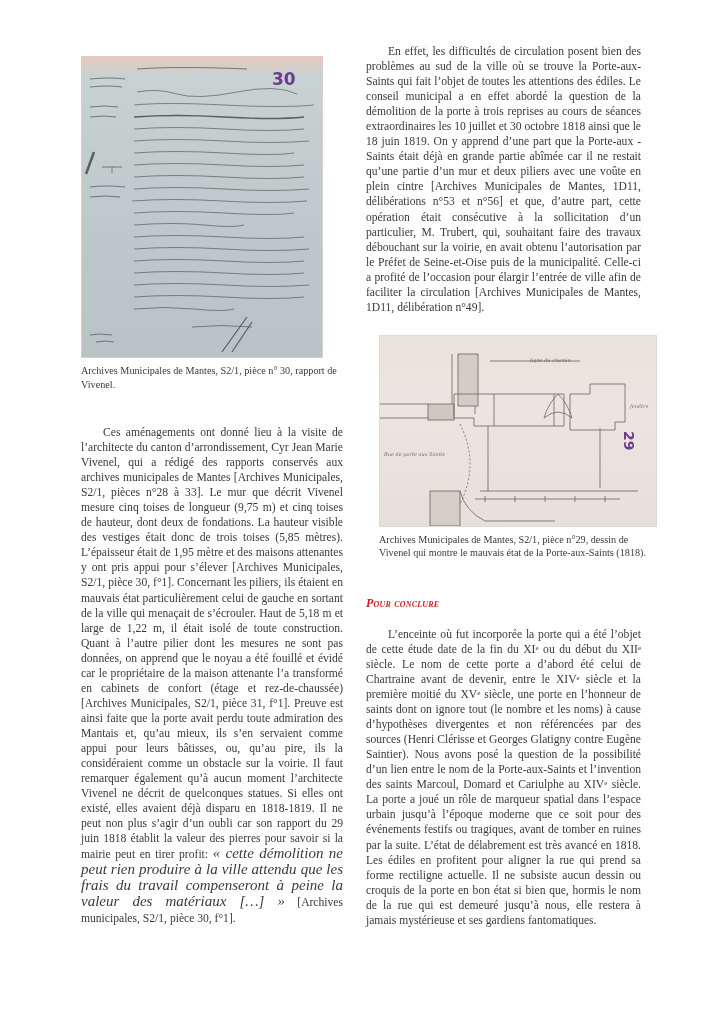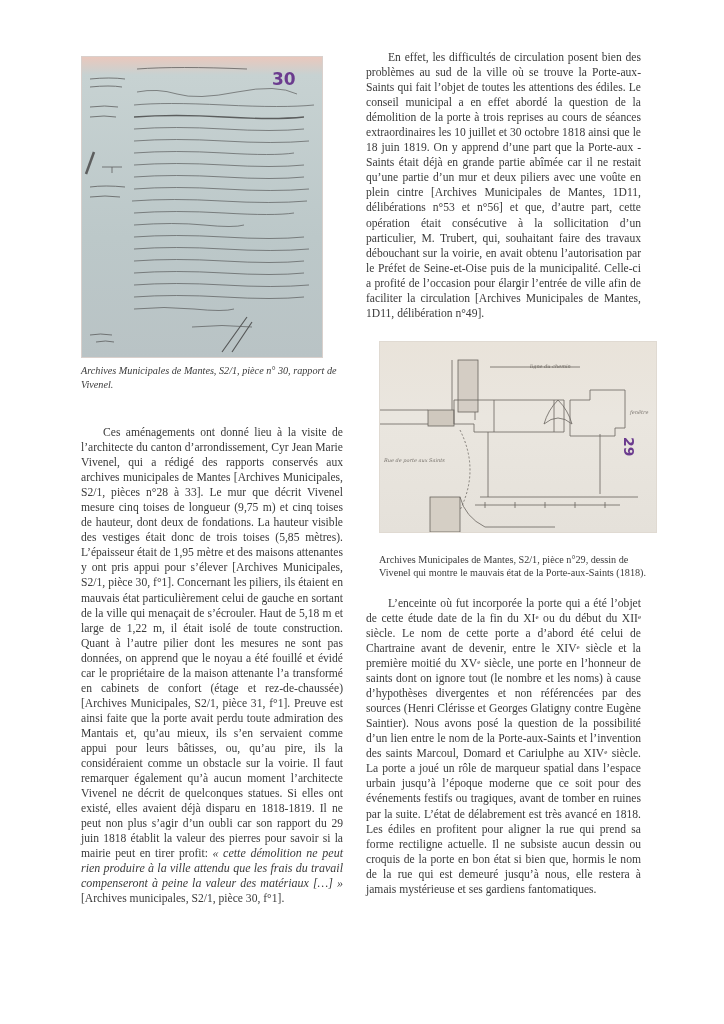--- a/index.html
+++ b/index.html
@@ -11,21 +11,21 @@
   .para { font-size: 11.6px; line-height: 15.05px; text-align: justify; margin: 0; hyphens: manual; }
   .para .indent { display: inline-block; width: 22px; }
   .caption { font-size: 10.2px; line-height: 13.5px; color: #3a3a3a; margin: 3px 0 0 0; }
   .figure { position: relative; overflow: hidden; }
   .fig-letter { width: 240px; height: 300px; background: linear-gradient(180deg, #e9c8bd 0%, #c7d2d2 6%, #bcc8c9 60%, #b9c3c5 100%);
                 margin-left: 0; border: 1px solid #d9d0cc; }
   .fig-plan { width: 276px; height: 190px; background: linear-gradient(180deg, #e9e3da 0%, #eae6df 40%, #e5e1da 100%);
               margin-left: 13px; margin-top: 0; border: 1px solid #e0dad2; }
   .stamp { position: absolute; color: #6b3b8e; font-family: "DejaVu Sans", sans-serif; font-weight: bold; }
   .section-heading { font-size: 12px; color: #c81e1e; font-style: italic; font-weight: bold; letter-spacing: 0.2px; margin: 0; font-variant: small-caps; }
-  .quote { font-style: italic; font-size: 12px; }
+  .quote { font-style: italic; font-size: 15px; }
   sup { font-size: 7px; line-height: 0; vertical-align: 3px; }
 </style>
 </head>
 <body>
 
 <div class="col left-col">
   <div class="figure fig-letter" style="margin-left:0; margin-top:16px;">
     <svg width="240" height="300" style="position:absolute;left:0;top:0;">
       <g stroke="#3c3a3a" stroke-width="0.8" fill="none" opacity="0.75">
         <path d="M55 12 q40 -3 110 0"></path>
@@ -54,29 +54,29 @@
         <path d="M52 216 q40 -3 90 0 t80 0"></path>
         <path d="M52 228 q40 -3 90 0 t85 0"></path>
         <path d="M52 240 q40 -3 90 0 t80 0"></path>
         <path d="M52 252 q30 -3 60 0 t40 0"></path>
         <path d="M110 270 q30 -3 60 0"></path>
         <path d="M140 295 l25 -35 M150 295 l20 -30" stroke-width="1.2"></path>
       </g>
     </svg>
     <span class="stamp" style="left:190px; top:12px; font-size:17px;">30</span>
   </div>
-  <p class="caption" style="margin-top:6px;font-style:italic;">Archives Municipales de Mantes, S2/1, pièce n° 30, rapport de Vivenel.</p>
+  <p class="caption" style="margin-top:6px;">Archives Municipales de Mantes, S2/1, pièce n° 30, rapport de Vivenel.</p>
 
   <p class="para" style="margin-top:34px;">
     <span class="indent"></span><span>Ces aménagements ont donné lieu à la visite de l’architecte du canton d’arrondissement, Cyr Jean Marie Vivenel, qui a rédigé des rapports conservés aux archives municipales de Mantes [Archives Municipales, S2/1, pièces n°28 à 33]. Le mur que décrit Vivenel mesure cinq toises de longueur (9,75 m) et cinq toises de hauteur, dont deux de fondations. La hauteur visible des vestiges était donc de trois toises (5,85 mètres). L’épaisseur était de 1,95 mètre et des maisons attenantes y ont pris appui pour s’élever [Archives Municipales, S2/1, pièce 30, f°1]. Concernant les piliers, ils étaient en mauvais état particulièrement celui de gauche en sortant de la ville qui menaçait de s’écrouler. Haut de 5,18 m et large de 1,22 m, il était isolé de toute construction. Quant à l’autre pilier dont les mesures ne sont pas données, on apprend que le noyau a été fouillé et évidé car le propriétaire de la maison attenante l’a transformé en cabinets de confort (étage et rez-de-chaussée) [Archives Municipales, S2/1, pièce 31, f°1]. Preuve est ainsi faite que la porte avait perdu toute admiration des Mantais et, qu’au mieux, ils s’en servaient comme appui pour leurs bâtisses, ou, qu’au pire, ils la considéraient comme un obstacle sur la voirie. Il faut remarquer également qu’à aucun moment l’architecte Vivenel ne décrit de quelconques statues. Si elles ont existé, elles avaient déjà disparu en 1818-1819. Il ne peut non plus s’agir d’un oubli car son rapport du 29 juin 1818 établit la valeur des pierres pour savoir si la mairie peut en tirer profit: </span><span class="quote">« cette démolition ne peut rien produire à la ville attendu que les frais du travail compenseront à peine la valeur des matériaux […] »</span><span> [Archives municipales, S2/1, pièce 30, f°1].</span>
   </p>
 </div>
 
 <div class="col right-col">
-  <p class="para" style="margin-top:10px;">
+  <p class="para" style="margin-top:4px;">
     <span class="indent"></span><span>En effet, les difficultés de circulation posent bien des problèmes au sud de la ville où se trouve la Porte-aux-Saints qui fait l’objet de toutes les attentions des édiles. Le conseil municipal a en effet abordé la question de la démolition de la porte à trois reprises au cours de séances extraordinaires les 10 juillet et 30 octobre 1818 ainsi que le 18 juin 1819. On y apprend d’une part que la Porte-aux -Saints était déjà en grande partie abîmée car il ne restait qu’une partie d’un mur et deux piliers avec une voûte en plein cintre [Archives Municipales de Mantes, 1D11, délibérations n°53 et n°56] et que, d’autre part, cette opération était consécutive à la sollicitation d’un particulier, M. Trubert, qui, souhaitant faire des travaux débouchant sur la voirie, en avait obtenu l’autorisation par le Préfet de Seine-et-Oise puis de la municipalité. Celle-ci a profité de l’occasion pour élargir l’entrée de ville afin de faciliter la circulation [Archives Municipales de Mantes, 1D11, délibération n°49].</span>
   </p>
 
   <div class="figure fig-plan" style="margin-top:20px;">
     <svg width="276" height="190" style="position:absolute;left:0;top:0;">
       <g stroke="#4a4540" stroke-width="0.8" fill="none" opacity="0.8">
         <path d="M95 18 l0 60 M72 18 l0 60 M110 25 l90 0"></path>
         <rect x="78" y="18" width="20" height="52" fill="#cfc8bf"></rect>
         <path d="M0 68 l48 0 M0 82 l48 0"></path>
         <rect x="48" y="68" width="26" height="16" fill="#c9c1b6"></rect>
@@ -93,19 +93,20 @@
         <path d="M80 155 q5 20 25 30 l70 0"></path>
       </g>
       <g fill="#55504a" font-family="DejaVu Serif, serif" font-size="5" font-style="italic" opacity="0.8">
         <text x="150" y="26">ligne du chemin</text>
         <text x="250" y="72">fenêtre</text>
         <text x="4" y="120">Rue de porte aux Saints</text>
       </g>
     </svg>
     <span class="stamp" style="left:257px; top:95px; font-size:14px; transform:rotate(90deg); transform-origin:left top;">29</span>
   </div>
-  <p class="caption" style="margin-left:13px; margin-top:20px; width:280px;">Archives Municipales de Mantes, S2/1, pièce n°29, dessin de Vivenel qui montre le mauvais état de la Porte-aux-Saints (1818).</p>
+  <p class="caption" style="margin-left:13px; margin-top:6px; width:280px;">Archives Municipales de Mantes, S2/1, pièce n°29, dessin de Vivenel qui montre le mauvais état de la Porte-aux-Saints (1818).</p>
 
+  <h2 class="section-heading" style="margin-top:36px;">Pour conclure</h2>
 
   <p class="para" style="margin-top:16px;">
     <span class="indent"></span><span>L’enceinte où fut incorporée la porte qui a été l’objet de cette étude date de la fin du </span><span style="font-variant:small-caps;">XI</span><sup>e</sup><span> ou du début du </span><span style="font-variant:small-caps;">XII</span><sup>e</sup><span> siècle. Le nom de cette porte a d’abord été celui de Chartraine avant de devenir, entre le </span><span style="font-variant:small-caps;">XIV</span><sup>e</sup><span> siècle et la première moitié du </span><span style="font-variant:small-caps;">XV</span><sup>e</sup><span> siècle, une porte en l’honneur de saints dont on ignore tout (le nombre et les noms) à cause d’hypothèses divergentes et non référencées par des sources (Henri Clérisse et Georges Glatigny contre Eugène Saintier). Nous avons posé la question de la possibilité d’un lien entre le nom de la Porte-aux-Saints et l’invention des saints Marcoul, Domard et Cariulphe au </span><span style="font-variant:small-caps;">XIV</span><sup>e</sup><span> siècle. La porte a joué un rôle de marqueur spatial dans l’espace urbain jusqu’à l’époque moderne que ce soit pour des événements festifs ou tragiques, avant de tomber en ruines par la suite. L’état de délabrement est très avancé en 1818. Les édiles en profitent pour aligner la rue qui prend sa forme rectiligne actuelle. Il ne subsiste aucun dessin ou croquis de la porte en bon état si bien que, hormis le nom de la rue qui est demeuré jusqu’à nous, elle restera à jamais mystérieuse et ses gardiens fantomatiques.</span>
   </p>
 </div>
 
 </body></html>

